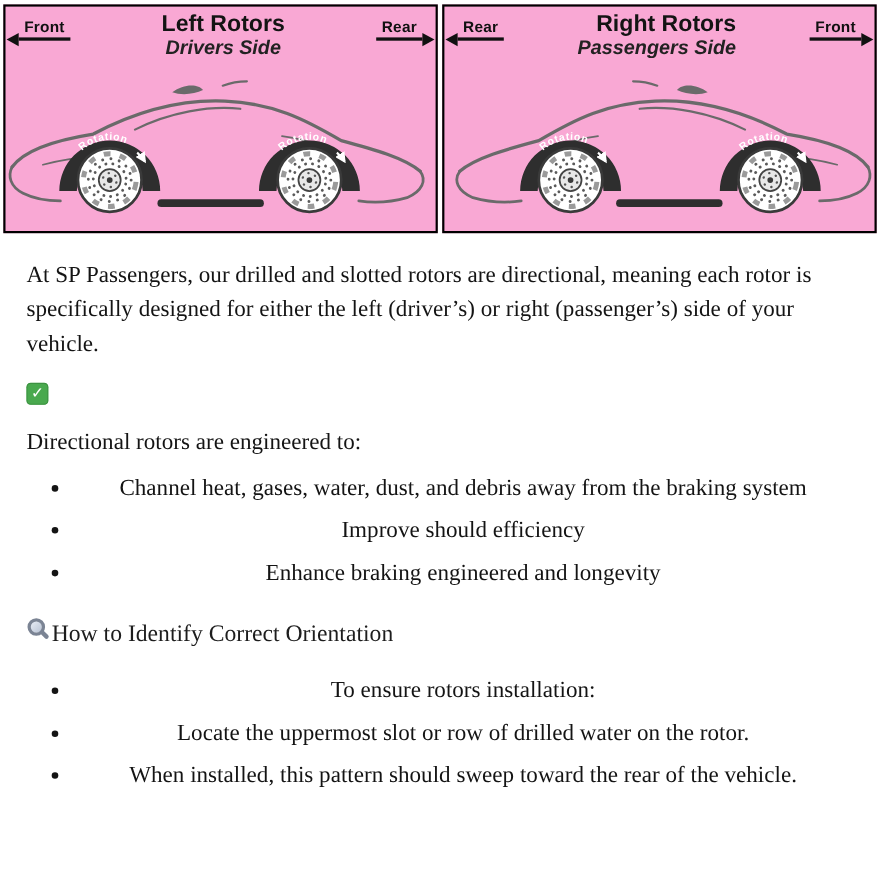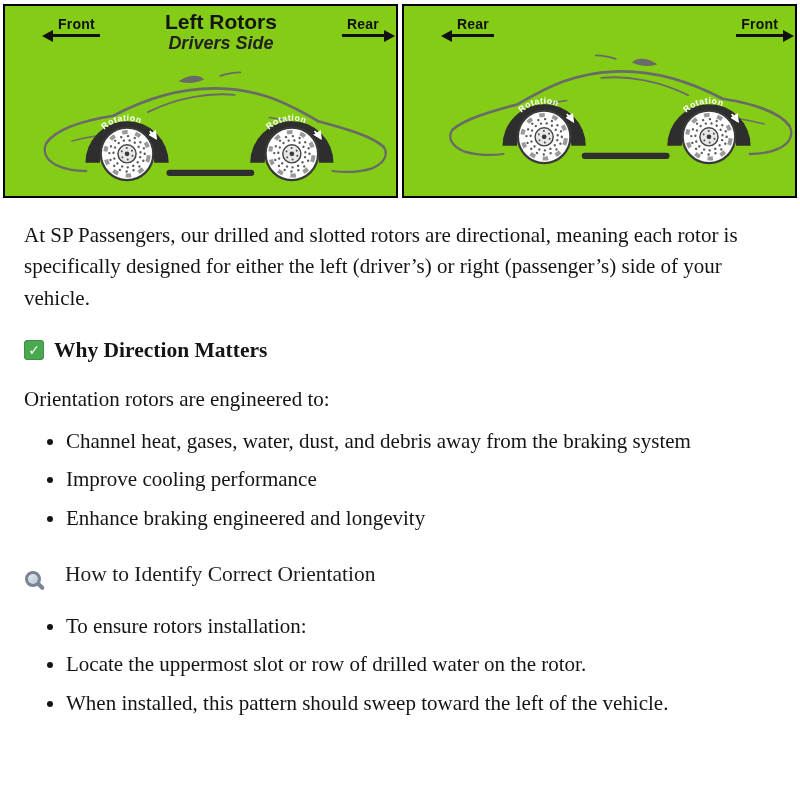--- a/index.html
+++ b/index.html
@@ -3,21 +3,21 @@
 <meta charset="utf-8">
 <style>
   html,body { margin:0; padding:0; }
   body {
     width:800px; min-height:800px; background:#ffffff; color:#141414;
     font-family:"Liberation Serif", serif;
   }
 
   
   .diagram { display:flex; gap:4px; padding:4px 3px 0 3px; }
-  .panel { flex:1 1 0; min-width:0; border:2px solid #000; background:#84cc16;padding-left:36px; }
+  .panel { flex:1 1 0; min-width:0; border:2px solid #000; background:#f9a8d4; }
   .panel-header {
     display:flex; justify-content:space-between; align-items:flex-start;
     padding:7px 12px 0 12px; font-family:"Liberation Sans", sans-serif;
   }
   .dirlabel {
     position:relative; font-weight:bold; font-size:14px; color:#111;
     padding:0 5px 2px 5px; border-bottom:3px solid #111; margin-top:3px;
     letter-spacing:0.2px;
   }
   .arrowhead { position:absolute; bottom:-8px; width:0; height:0;
@@ -40,25 +40,25 @@
     font-weight:bold; font-size:21.5px; margin:20px 0 18px 0;
   }
   .check-icon {
     width:20px; height:20px; flex:0 0 auto; background:#49a94e; border-radius:4px;
     color:#fff; display:inline-flex; align-items:center; justify-content:center;
     font-size:14px; font-weight:bold; font-family:"DejaVu Sans", sans-serif;
     box-shadow: inset 0 0 0 1px #3d9142;
   }
   .lead { margin:16px 0 10px 0; }
 
-  ul.bullets { margin:8px 0 20px 0; padding-left:42px; list-style:disc; }
+  ul.bullets { margin:8px 0 20px 0; padding-left:42px; list-style:disc;text-align:center; }
   ul.bullets li { margin:7px 0; }
 
   .h-identify {
-    display:flex; align-items:flex-end; gap:19px;
+    display:flex; align-items:flex-start; gap:1px;
     font-size:21.5px; font-weight:normal; color:#1d1d1d; margin:24px 0 20px 0;
   }
   .mag-icon { position:relative; width:22px; height:22px; flex:0 0 auto; display:inline-block; }
   .mag-glass {
     position:absolute; left:1px; top:2px; width:10px; height:10px;
     border:3px solid #7b8494; border-radius:50%;
     background:linear-gradient(135deg,#e8edf5,#b9c3d4);
   }
   .mag-handle {
     position:absolute; width:9px; height:4px; background:#7b8494; border-radius:2px;
@@ -123,20 +123,24 @@
       <use href="#wheel" x="277" y="108"></use>
     </svg>
   </div>
 
   <div class="panel">
     <div class="panel-header">
       <div class="dirlabel">
         <span class="arrowhead west"></span>
         <span>Rear</span>
       </div>
+      <div class="titleblock">
+        <div class="panel-title">Right Rotors</div>
+        <div class="panel-subtitle">Passengers Side</div>
+      </div>
       <div class="dirlabel">
         <span>Front</span>
         <span class="arrowhead east"></span>
       </div>
     </div>
 
     <svg class="car-svg" viewBox="0 0 392 154">
       <g transform="translate(392,0) scale(-1 1)" stroke="#6a6a6a" fill="none" stroke-linecap="round">
         <path d="M 6,96 C 16,82 42,72 80,66 C 114,48 154,34 200,36 C 244,38 272,52 306,72 C 336,80 364,88 378,100" stroke-width="3"></path>
         <path d="M 118,62 C 150,46 186,40 214,43" stroke-width="2"></path>
@@ -153,38 +157,37 @@
     </svg>
   </div>
 </div>
 
 <div class="content">
 
   <p class="para">At SP Passengers, our drilled and slotted rotors are directional, meaning each rotor is specifically designed for either the left (driver’s) or right (passenger’s) side of your vehicle.</p>
 
   <div class="h-why">
     <span class="check-icon">✓</span>
-    <span>Why Direction Matters</span>
   </div>
 
-  <p class="lead">Orientation rotors are engineered to:</p>
+  <p class="lead">Directional rotors are engineered to:</p>
 
   <ul class="bullets">
     <li>Channel heat, gases, water, dust, and debris away from the braking system</li>
-    <li>Improve cooling performance</li>
+    <li>Improve should efficiency</li>
     <li>Enhance braking engineered and longevity</li>
   </ul>
 
   <div class="h-identify">
     <span class="mag-icon">
       <span class="mag-glass"></span>
       <span class="mag-handle"></span>
     </span>
     <span>How to Identify Correct Orientation</span>
   </div>
 
   <ul class="bullets">
     <li>To ensure rotors installation:</li>
     <li>Locate the uppermost slot or row of drilled water on the rotor.</li>
-    <li>When installed, this pattern should sweep toward the left of the vehicle.</li>
+    <li>When installed, this pattern should sweep toward the rear of the vehicle.</li>
   </ul>
 
 </div>
 
 </body></html>

